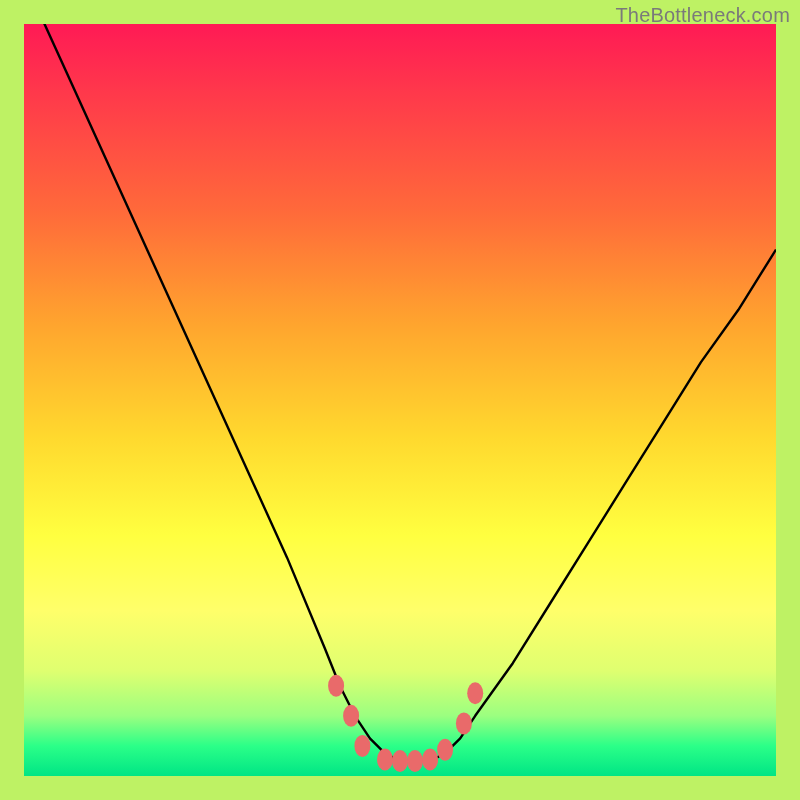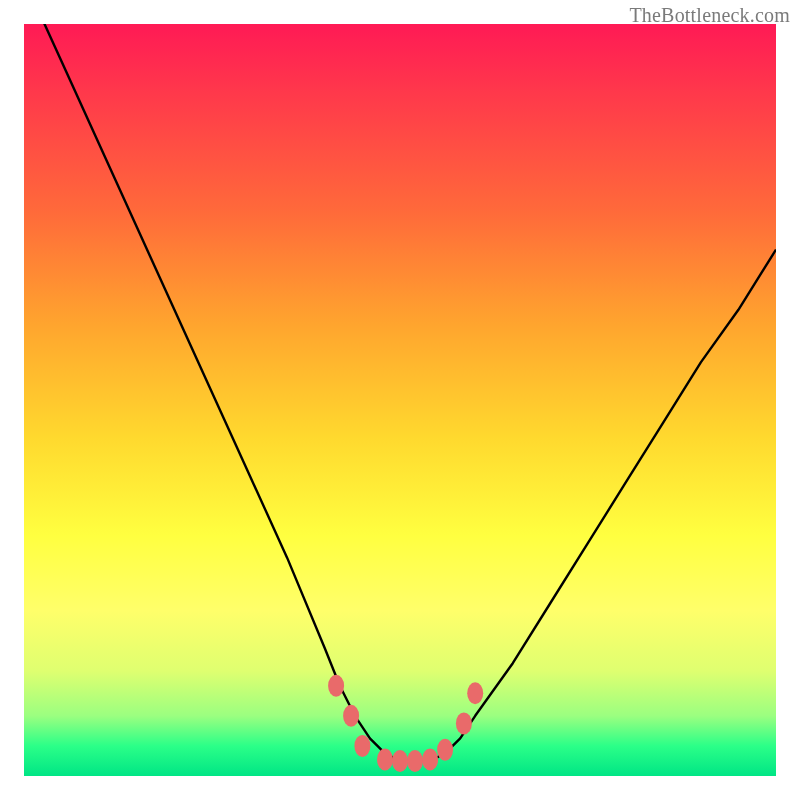--- a/index.html
+++ b/index.html
@@ -10,22 +10,21 @@
     overflow: hidden;
     background: #000;
     font-family: Arial, Helvetica, sans-serif;
   }
   .frame {
     position: absolute;
     top: 0;
     left: 0;
     width: 800px;
     height: 800px;
-    background: #ffffff;
-    font-family: Liberation Serif, serif;
+    background: #bef264;
   }
   .plot {
     position: absolute;
     top: 24px;
     left: 24px;
     width: 752px;
     height: 752px;
     background: linear-gradient(
       to bottom,
       #ff1a55 0%,

